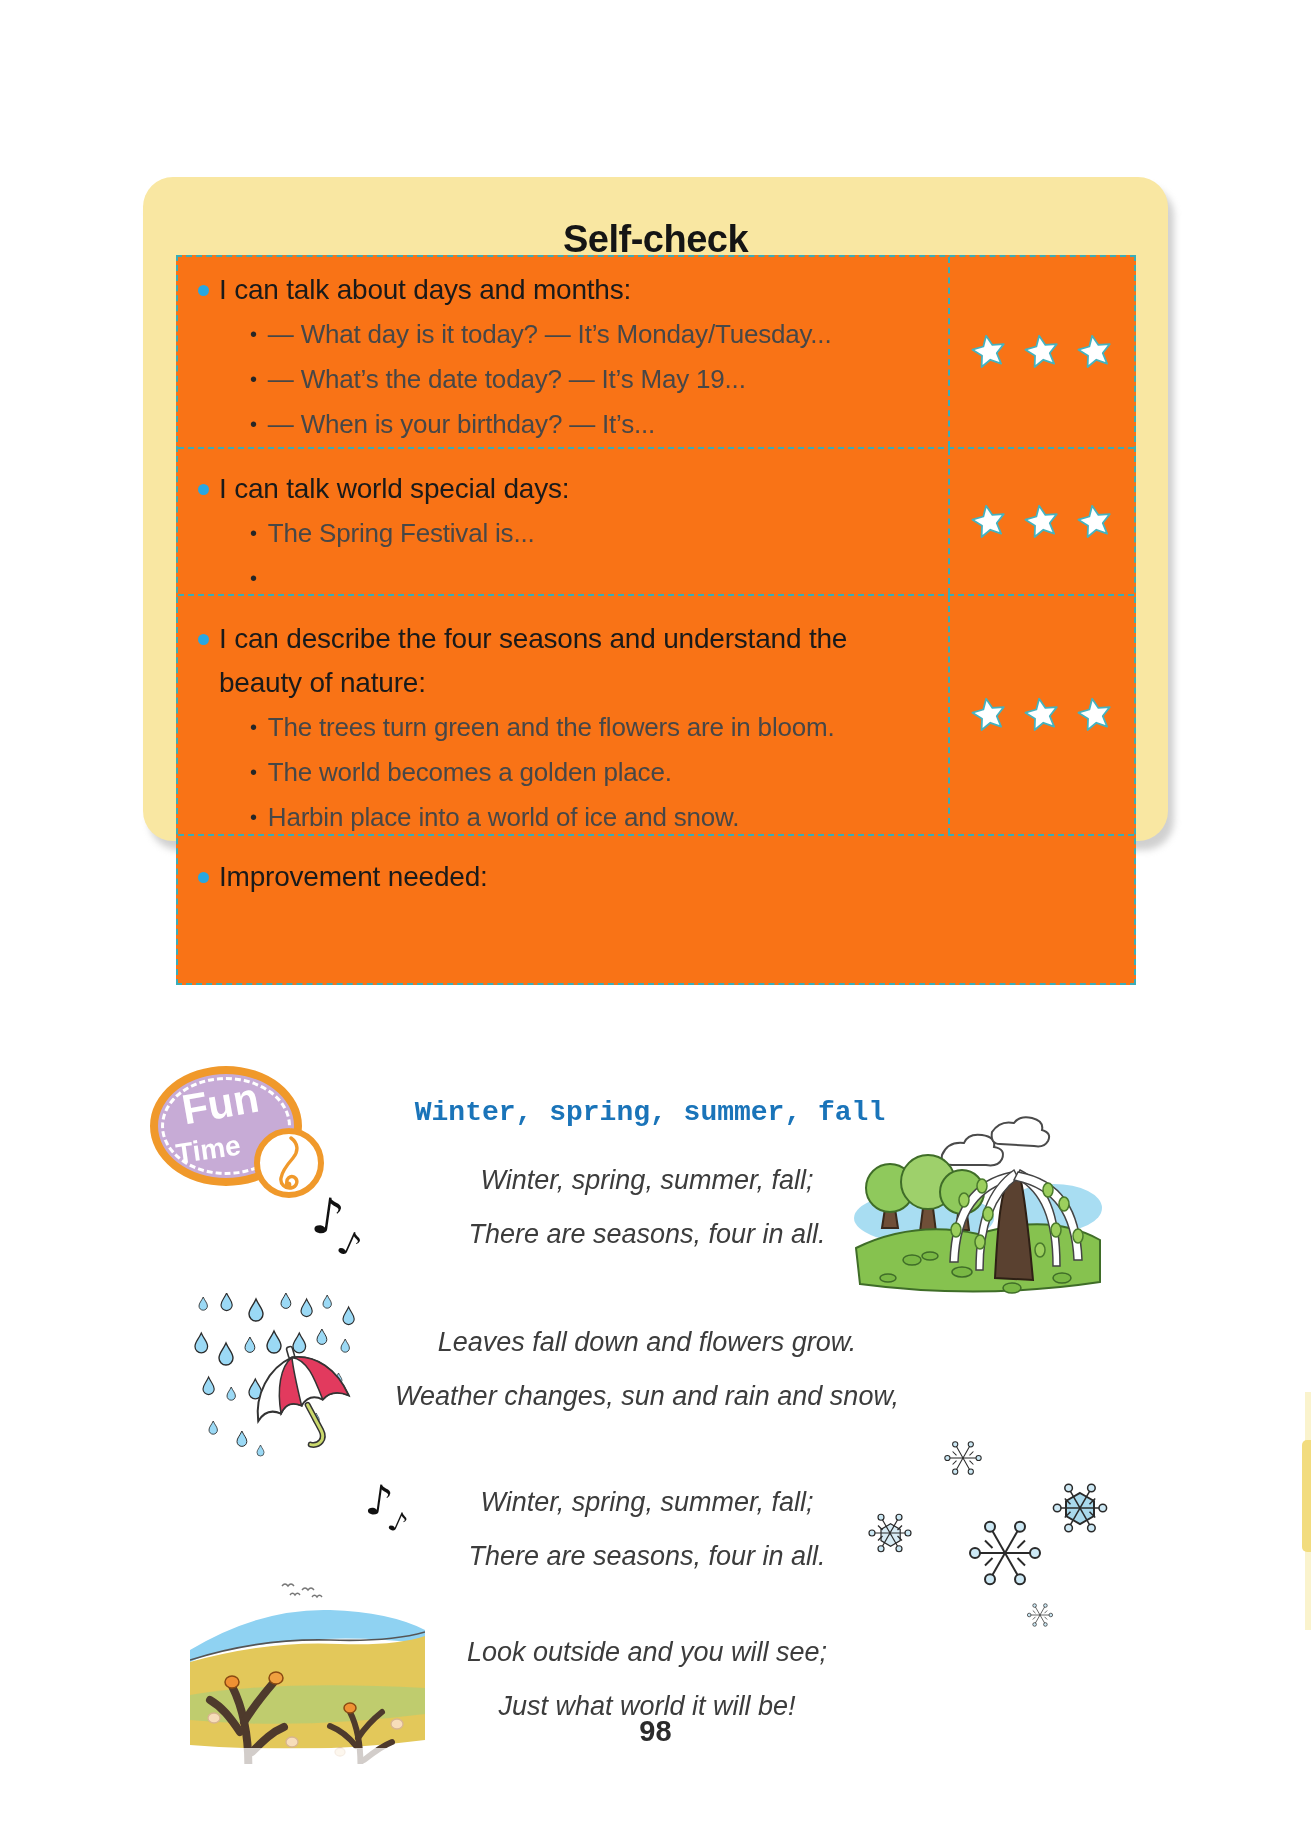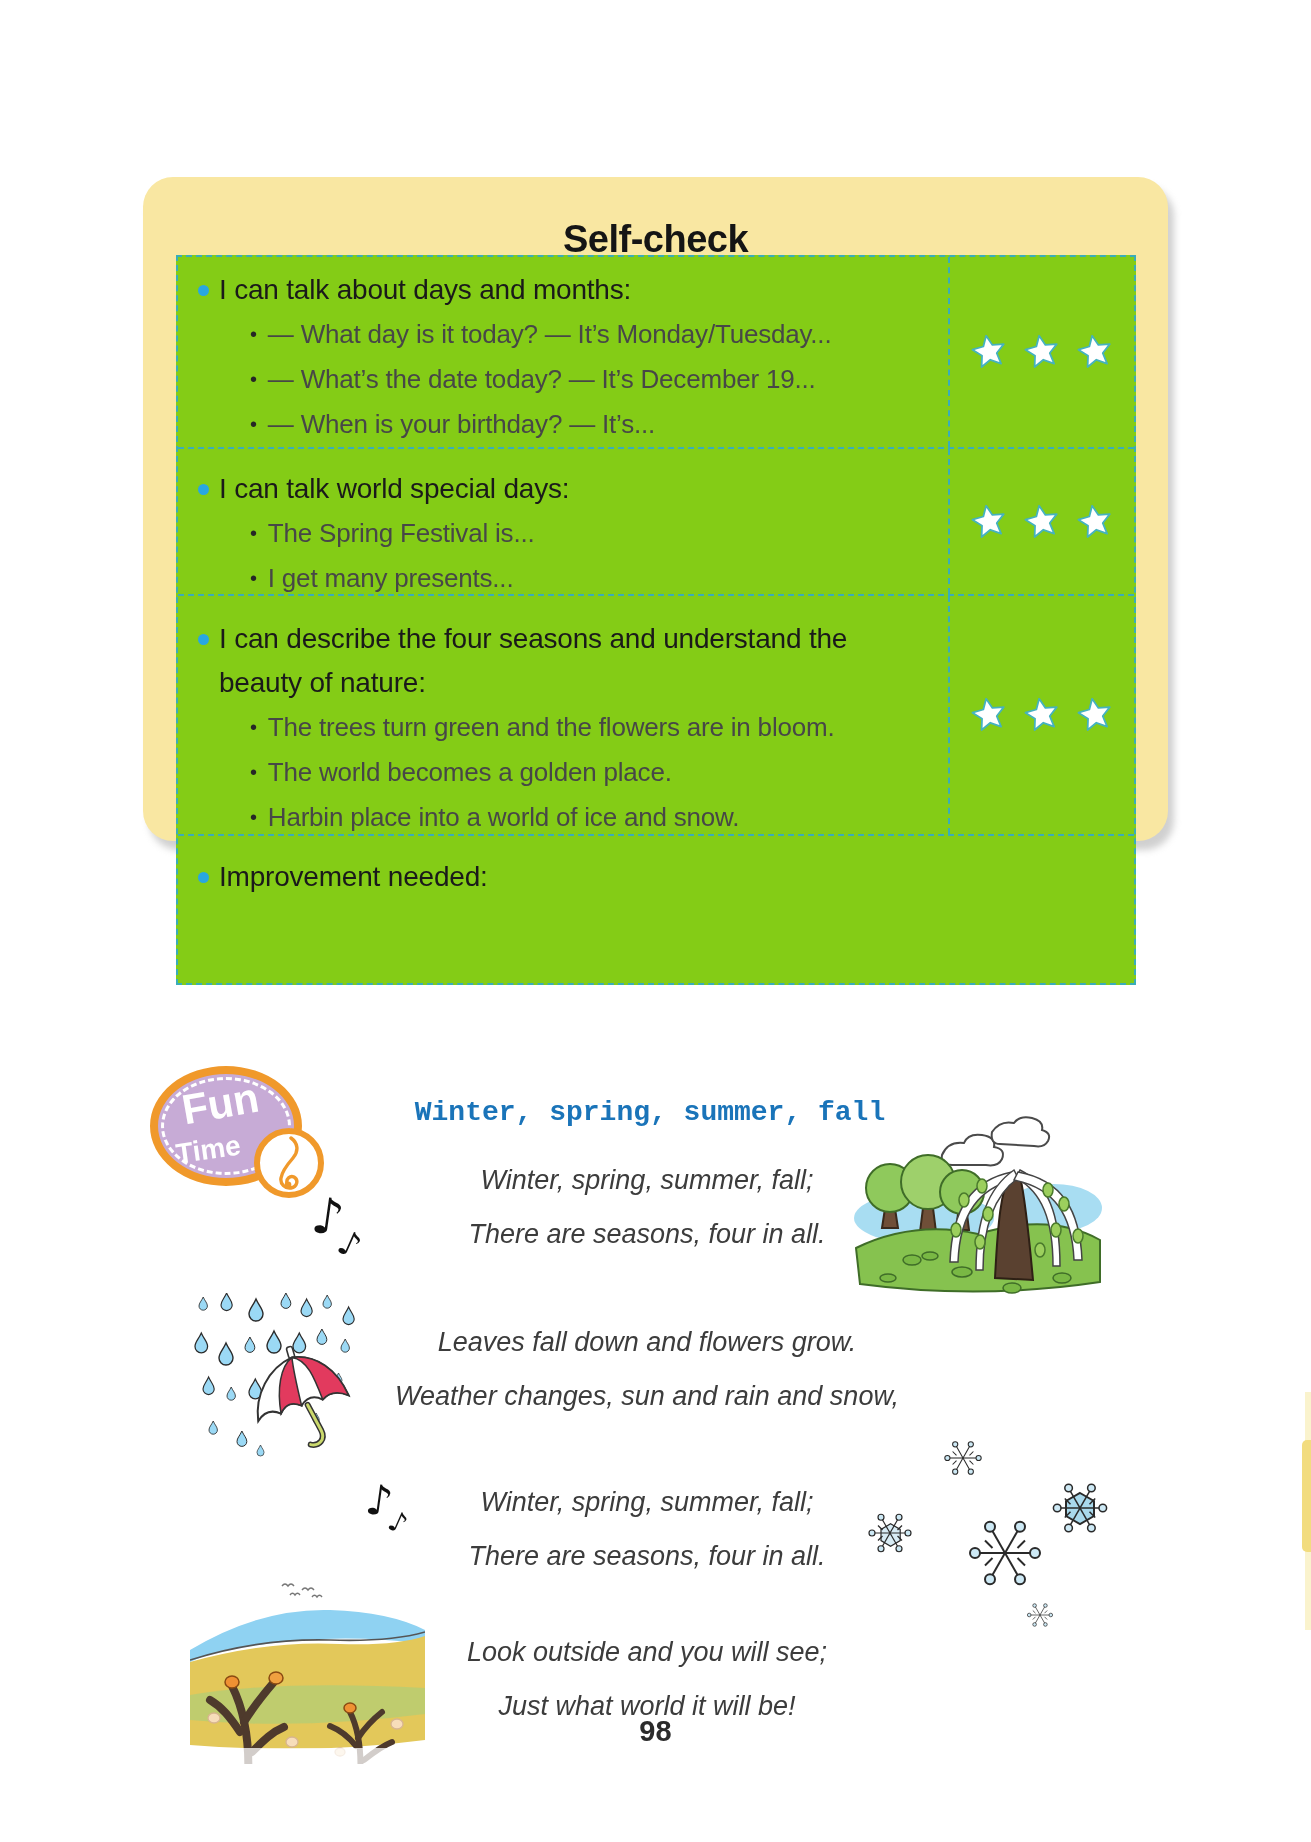--- a/index.html
+++ b/index.html
@@ -7,21 +7,21 @@
        font-family:"Liberation Sans",sans-serif;}
   .page{position:absolute;inset:0;}
 
   
   .panel{position:absolute;left:143px;top:177px;width:1025px;height:664px;
          background:#f9e7a2;border-radius:30px;
          box-shadow:6px 9px 7px rgba(150,150,150,0.45);}
   .panel-title{position:absolute;top:16px;left:0;width:100%;text-align:center;
          font-size:38px;font-weight:bold;color:#151515;letter-spacing:-0.5px;}
   .check-table{position:absolute;left:33px;top:78px;width:960px;height:730px;
-         background:#84cc16;border:2px dashed #3aadb8;box-sizing:border-box;
+         background:#f97316;border:2px dashed #3aadb8;box-sizing:border-box;
          display:flex;flex-direction:column;}
   .row{display:flex;box-sizing:border-box;}
   .row + .row{border-top:2px dashed #3aadb8;}
   .row-1{height:190px}.row-2{height:147px}.row-3{height:240px}.row-4{flex:1}
   .cell-content{width:770px;box-sizing:border-box;padding-left:20px;}
   .row-1 .cell-content{padding-top:11px}
   .row-2 .cell-content{padding-top:18px}
   .row-3 .cell-content{padding-top:21px}
   .row-4 .cell-content{padding-top:19px;width:100%;}
   .cell-stars{flex:1;border-left:2px dashed #3aadb8;display:flex;
@@ -85,21 +85,21 @@
               <span class="dot"></span>
               <span class="hdr-text">I can talk about days and months:</span>
             </div>
             <div class="subs">
               <div class="sub">
                 <span class="b">•</span>
                 <span>— What day is it today? — It’s Monday/Tuesday...</span>
               </div>
               <div class="sub">
                 <span class="b">•</span>
-                <span>— What’s the date today? — It’s December 19...</span>
+                <span>— What’s the date today? — It’s May 19...</span>
               </div>
               <div class="sub">
                 <span class="b">•</span>
                 <span>— When is your birthday? — It’s...</span>
               </div>
             </div>
           </div>
           <div class="cell-stars">
             <svg class="star" viewBox="0 0 36 36">
               <path d="M18 1.5 L22.6 11.6 L33.9 12.8 L25.5 20.4 L27.9 31.5 L18 25.9 L8.1 31.5 L10.5 20.4 L2.1 12.8 L13.4 11.6 Z" fill="#ffffff" stroke="#45b2bf" stroke-width="1.8" stroke-linejoin="round"></path>
@@ -118,21 +118,20 @@
               <span class="dot"></span>
               <span class="hdr-text">I can talk world special days:</span>
             </div>
             <div class="subs">
               <div class="sub">
                 <span class="b">•</span>
                 <span>The Spring Festival is...</span>
               </div>
               <div class="sub">
                 <span class="b">•</span>
-                <span>I get many presents...</span>
               </div>
             </div>
           </div>
           <div class="cell-stars">
             <svg class="star" viewBox="0 0 36 36">
               <path d="M18 1.5 L22.6 11.6 L33.9 12.8 L25.5 20.4 L27.9 31.5 L18 25.9 L8.1 31.5 L10.5 20.4 L2.1 12.8 L13.4 11.6 Z" fill="#ffffff" stroke="#45b2bf" stroke-width="1.8" stroke-linejoin="round"></path>
             </svg>
             <svg class="star" viewBox="0 0 36 36">
               <path d="M18 1.5 L22.6 11.6 L33.9 12.8 L25.5 20.4 L27.9 31.5 L18 25.9 L8.1 31.5 L10.5 20.4 L2.1 12.8 L13.4 11.6 Z" fill="#ffffff" stroke="#45b2bf" stroke-width="1.8" stroke-linejoin="round"></path>
             </svg>

